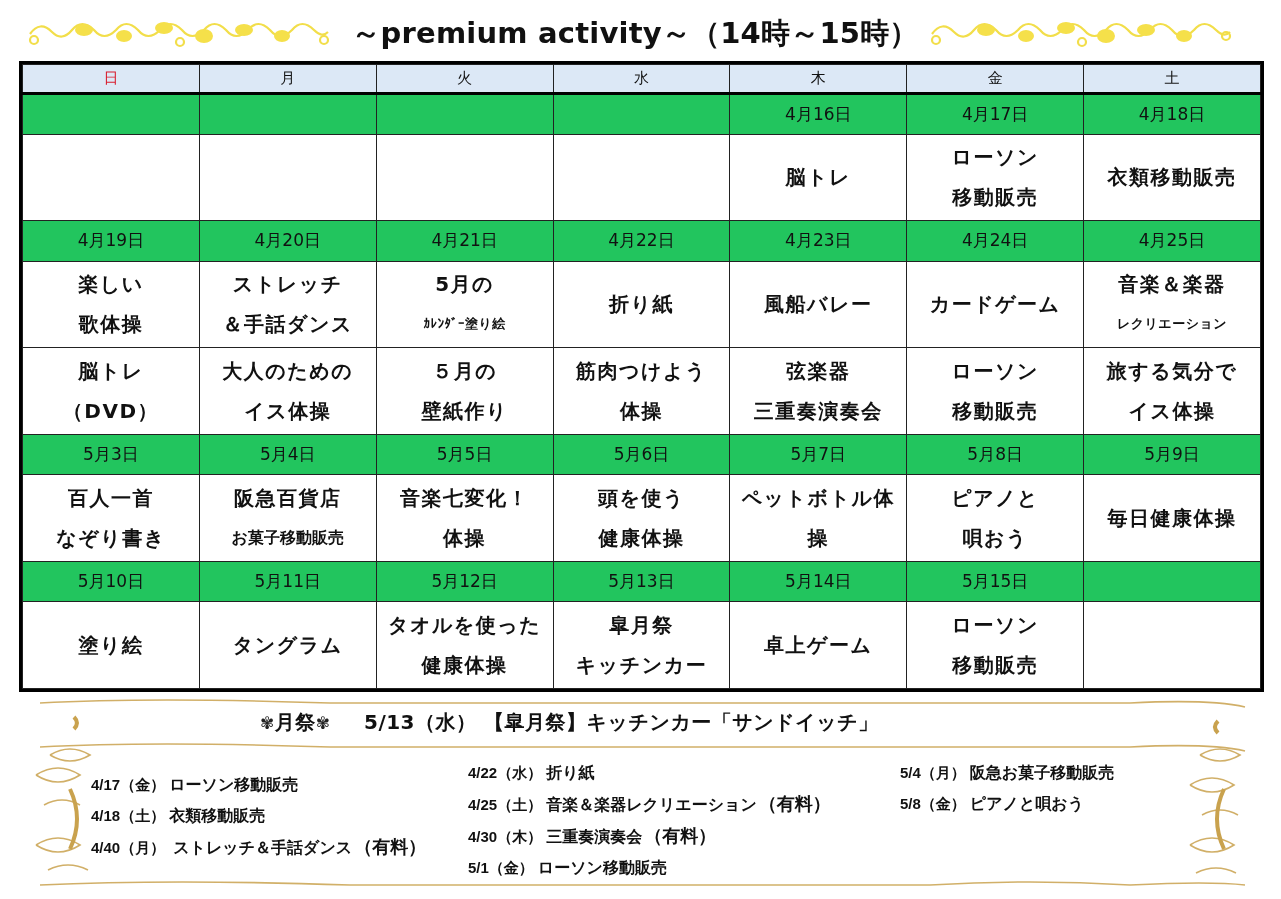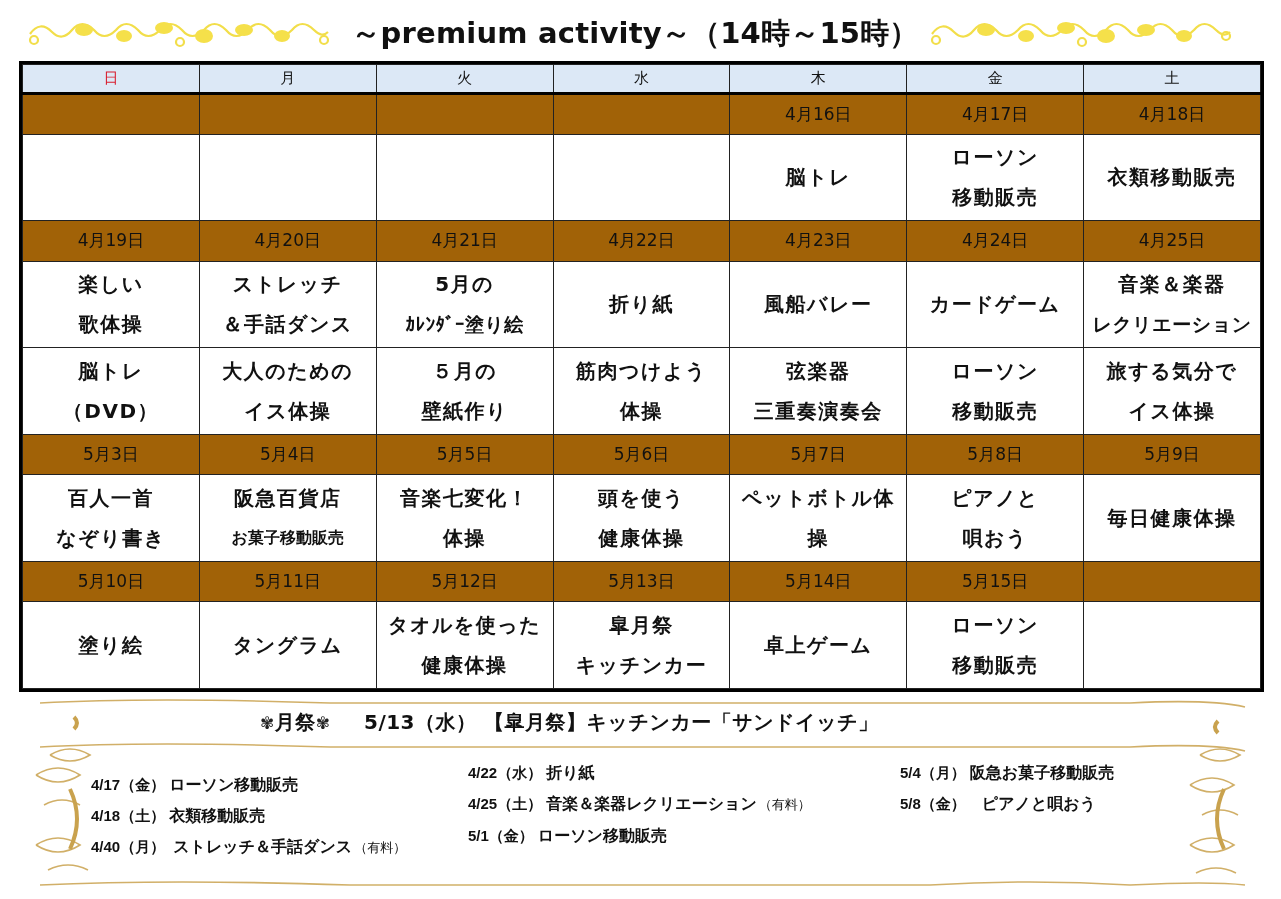--- a/index.html
+++ b/index.html
@@ -23,42 +23,42 @@
     border: 3px solid #000; background: #fff;
   }
   table { border-collapse: collapse; width: 100%; height: 100%; table-layout: fixed; }
   th, td { border: 1px solid #222; text-align: center; vertical-align: middle; overflow: hidden; }
   th.weekday {
     height: 29px; background: #dce8f6; font-size: 15px; font-weight: normal; color: #111;
     border-bottom: 3px solid #000;
   }
   th.weekday.sun { color: #d81b2c; }
   td.date {
-    height: 38px; background: #a16207; font-size: 17px; color: #111;
+    height: 38px; background: #22c55e; font-size: 17px; color: #111;
   }
   td.act {
     height: 81px; background: #fff; font-size: 20px; font-weight: bold; line-height: 40px; color: #111;
     letter-spacing: 1.5px;
   }
   td.act .line { display: block; white-space: nowrap; }
-  td.act .small { font-size: 19px; letter-spacing: 0.5px; }
+  td.act .small { font-size: 13px; letter-spacing: 0.5px; }
   td.act .tiny { font-size: 16px; letter-spacing: 0; text-align: center; }
 
   
   .info-panel { position: absolute; left: 30px; top: 695px; width: 1222px; height: 200px; }
   .scroll-deco { position: absolute; }
   .festival-line {
     position: absolute; left: 230px; top: 14px; font-size: 20px; font-weight: bold; white-space: nowrap;
     letter-spacing: 0.5px;
   }
   .festival-line .flower { color: #222; font-size: 17px; }
   .paren-gap { margin-left: 26px; }
   .list-col { position: absolute; font-size: 16px; font-weight: bold; line-height: 31px; white-space: nowrap; }
   .list-col .item-date { font-family: "Liberation Sans", sans-serif; font-weight: bold; font-size: 15px; }
-  .list-col .paid { font-size: 13px; font-weight: normal; margin-left: 2px; }
+  .list-col .paid { font-size: 18px; font-weight: bold; margin-left: 2px; }
   .col1 { left: 61px; top: 74px; }
   .col2 { left: 438px; top: 62px; }
   .col3 { left: 870px; top: 62px; }
 </style>
 </head>
 <body>
 
 <div class="title-row">
   <svg class="ornament left" viewBox="0 0 316 36">
     <g fill="none" stroke="#f2de4a" stroke-width="2.2">
@@ -299,19 +299,20 @@
   </div>
 
   <div class="list-col col1" id="col0">
       <div><span class="item-date">4/17（金）</span><span style="margin-left: 4px;">ローソン移動販売</span></div>
       <div><span class="item-date">4/18（土）</span><span style="margin-left: 4px;">衣類移動販売</span></div>
       <div><span class="item-date">4/40（月）</span><span style="margin-left: 8px; font-family: Liberation Serif, serif;">ストレッチ＆手話ダンス</span><span class="paid">（有料）</span></div>
     </div>
   <div class="list-col col2" id="col1">
       <div><span class="item-date">4/22（水）</span><span style="margin-left: 4px;">折り紙</span></div>
       <div><span class="item-date">4/25（土）</span><span style="margin-left: 4px;">音楽＆楽器レクリエーション</span><span class="paid">（有料）</span></div>
+      <div><span class="item-date">4/30（木）</span><span style="margin-left: 4px;">三重奏演奏会</span><span class="paid">（有料）</span></div>
       <div><span class="item-date">5/1（金）</span><span style="margin-left: 4px;">ローソン移動販売</span></div>
     </div>
   <div class="list-col col3" id="col2">
       <div><span class="item-date">5/4（月）</span><span style="margin-left: 4px;">阪急お菓子移動販売</span></div>
-      <div><span class="item-date">5/8（金）</span><span style="margin-left: 16px;">ピアノと唄おう</span></div>
+      <div><span class="item-date">5/8（金）</span><span style="margin-left: 4px;">ピアノと唄おう</span></div>
     </div>
 </div>
 
 </body></html>

